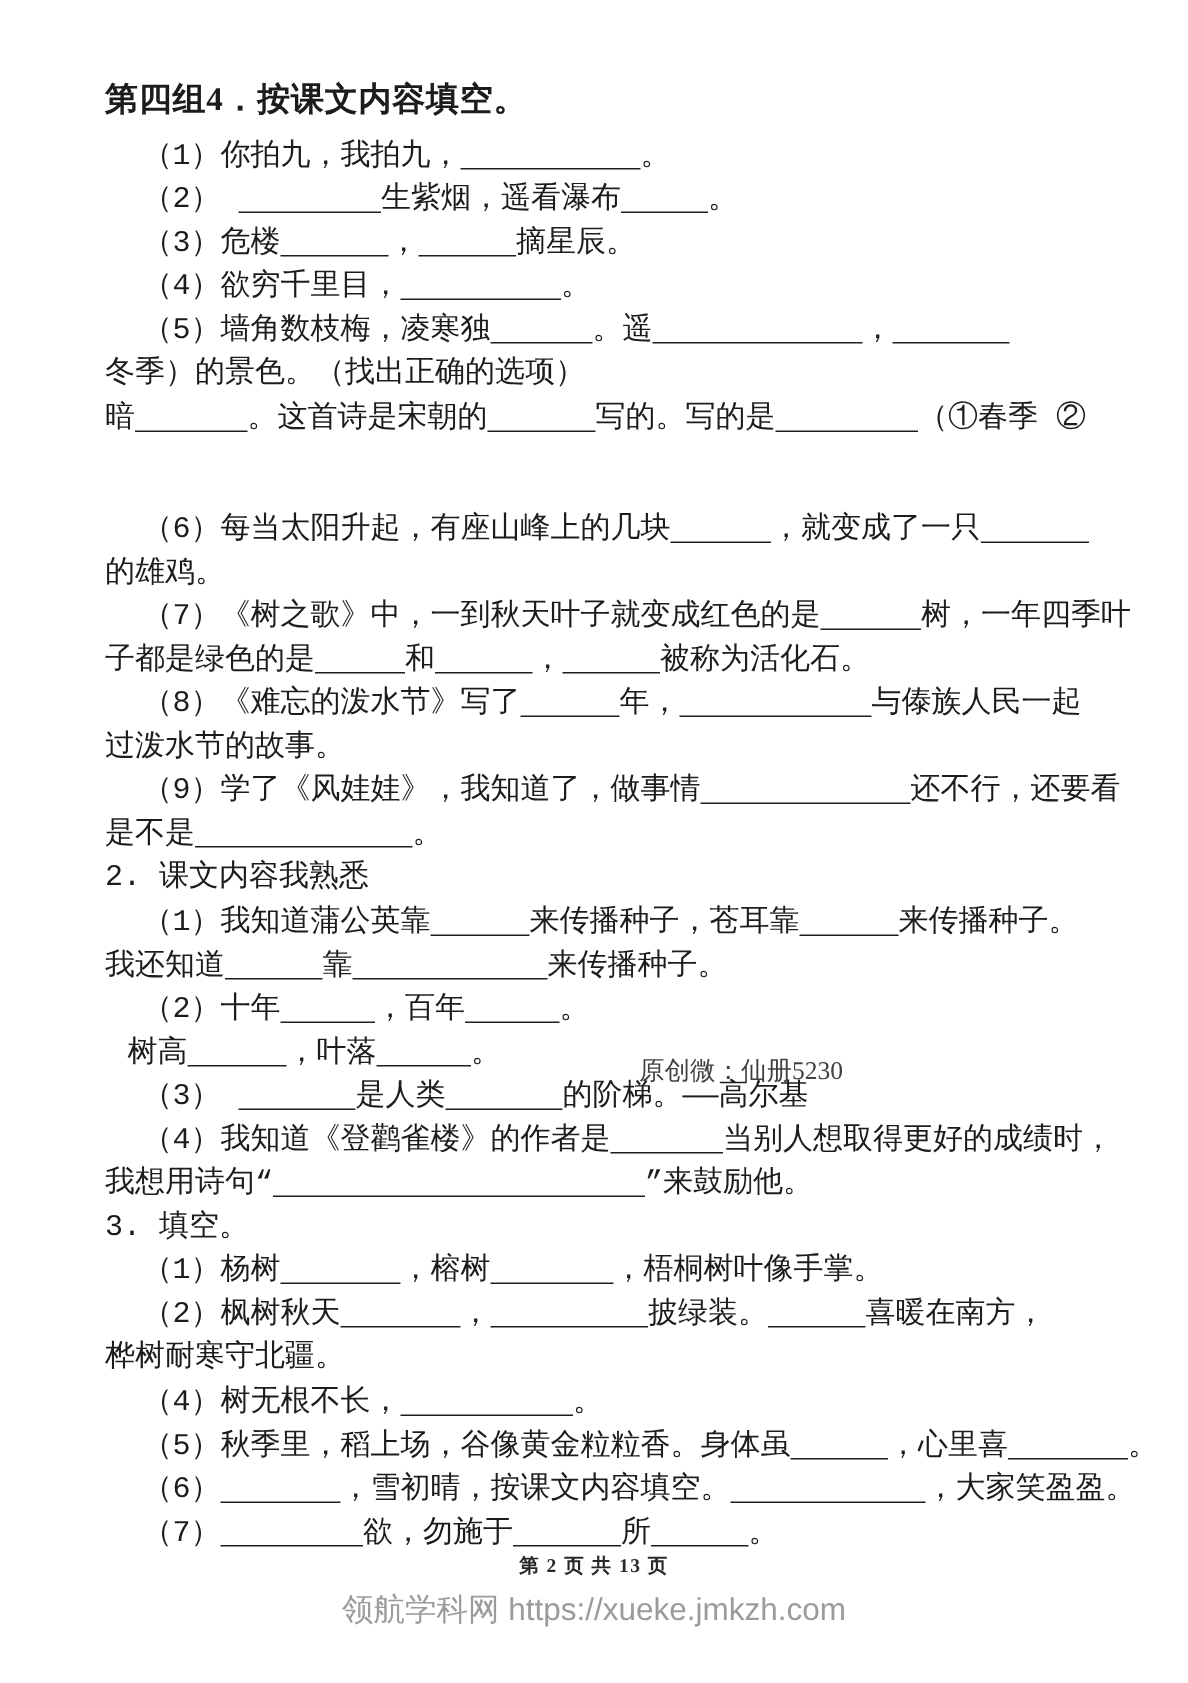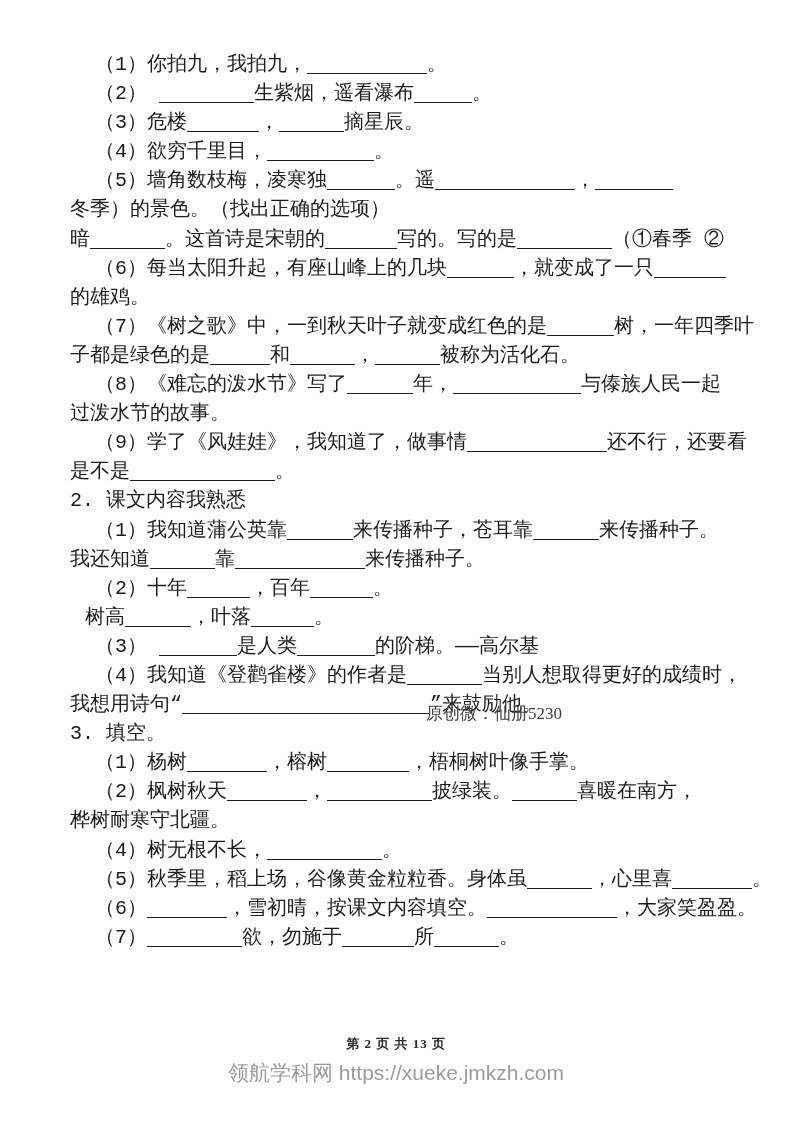--- a/index.html
+++ b/index.html
@@ -60,29 +60,30 @@
     font-size:21px;
     color:#9b9b9b;
     font-family:"Liberation Sans","DejaVu Sans",sans-serif;
   }
 </style>
 </head>
 <body>
 
 <div class="page">
   <div class="sheet">
+    <h1 class="title">第四组4．按课文内容填空。</h1>
     <div>
         <div class="line" style="padding-left: 25px;"><span>（1）你拍九，我拍九，</span><span class="blank" style="width: 120px;"></span><span>。</span></div>
         <div class="line" style="padding-left: 25px;"><span>（2） </span><span class="blank" style="width: 95px;"></span><span>生紫烟，遥看瀑布</span><span class="blank" style="width: 58px;"></span><span>。</span></div>
         <div class="line" style="padding-left: 25px;"><span>（3）危楼</span><span class="blank" style="width: 72px;"></span><span>，</span><span class="blank" style="width: 65px;"></span><span>摘星辰。</span></div>
         <div class="line" style="padding-left: 25px;"><span>（4）欲穷千里目，</span><span class="blank" style="width: 107px;"></span><span>。</span></div>
         <div class="line" style="padding-left: 25px;"><span>（5）墙角数枝梅，凌寒独</span><span class="blank" style="width: 68px;"></span><span>。遥</span><span class="blank" style="width: 140px;"></span><span>，</span><span class="blank" style="width: 78px;"></span></div>
         <div class="line"><span>冬季）的景色。（找出正确的选项）</span></div>
         <div class="line"><span>暗</span><span class="blank" style="width: 75px;"></span><span>。这首诗是宋朝的</span><span class="blank" style="width: 72px;"></span><span>写的。写的是</span><span class="blank" style="width: 95px;"></span><span>（①春季 ②</span></div>
-        <div class="line" style="padding-left: 25px;"><span>（6）每当太阳升起，有座山峰上的几块</span><span class="blank" style="width: 67px;"></span><span>，就变成了一只</span><span class="blank" style="width: 72px;"></span></div>
+        <div class="line" style="padding-left: 25px; margin-top: 45px;"><span>（6）每当太阳升起，有座山峰上的几块</span><span class="blank" style="width: 67px;"></span><span>，就变成了一只</span><span class="blank" style="width: 72px;"></span></div>
         <div class="line"><span>的雄鸡。</span></div>
         <div class="line" style="padding-left: 25px;"><span>（7）《树之歌》中，一到秋天叶子就变成红色的是</span><span class="blank" style="width: 67px;"></span><span>树，一年四季叶</span></div>
         <div class="line"><span>子都是绿色的是</span><span class="blank" style="width: 60px;"></span><span>和</span><span class="blank" style="width: 65px;"></span><span>，</span><span class="blank" style="width: 65px;"></span><span>被称为活化石。</span></div>
         <div class="line" style="padding-left: 25px;"><span>（8）《难忘的泼水节》写了</span><span class="blank" style="width: 66px;"></span><span>年，</span><span class="blank" style="width: 128px;"></span><span>与傣族人民一起</span></div>
         <div class="line"><span>过泼水节的故事。</span></div>
         <div class="line" style="padding-left: 25px;"><span>（9）学了《风娃娃》，我知道了，做事情</span><span class="blank" style="width: 140px;"></span><span>还不行，还要看</span></div>
         <div class="line"><span>是不是</span><span class="blank" style="width: 145px;"></span><span>。</span></div>
         <div class="line"><span>2. 课文内容我熟悉</span></div>
         <div class="line" style="padding-left: 25px;"><span>（1）我知道蒲公英靠</span><span class="blank" style="width: 66px;"></span><span>来传播种子，苍耳靠</span><span class="blank" style="width: 66px;"></span><span>来传播种子。</span></div>
         <div class="line"><span>我还知道</span><span class="blank" style="width: 65px;"></span><span>靠</span><span class="blank" style="width: 130px;"></span><span>来传播种子。</span></div>

